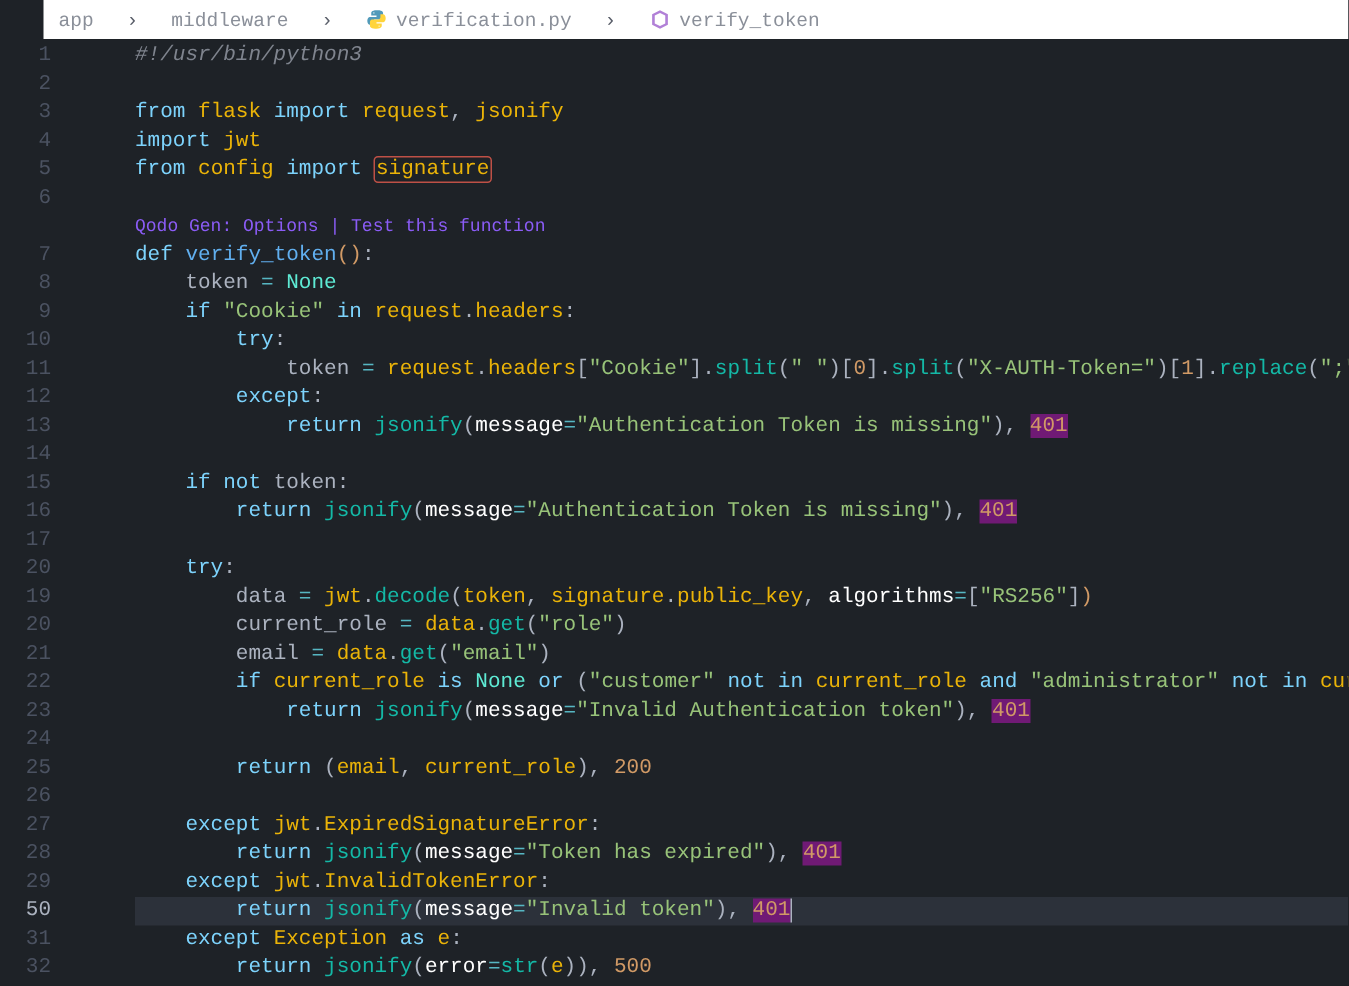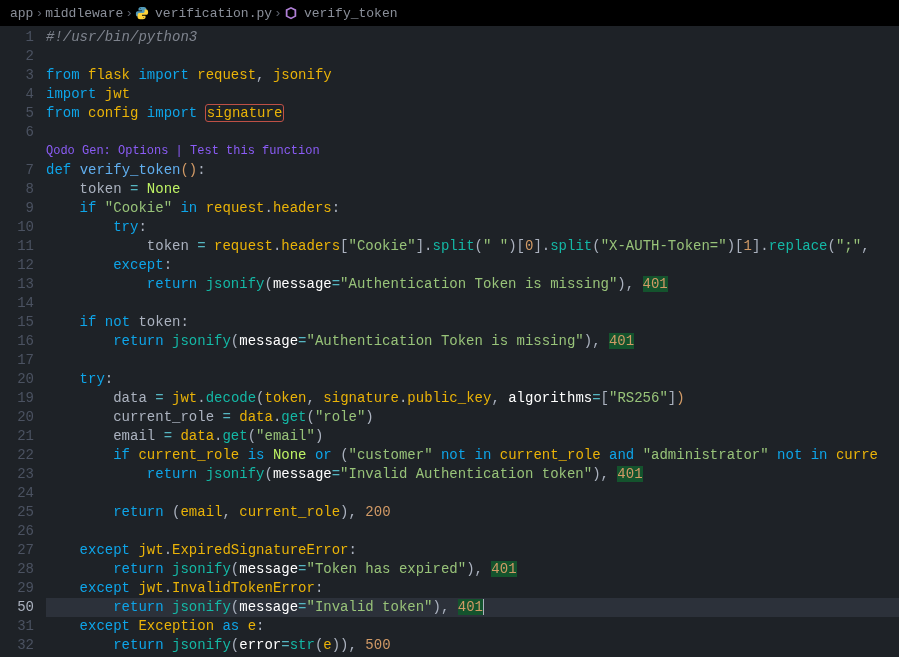--- a/index.html
+++ b/index.html
@@ -9,25 +9,26 @@
       background: #1e2227;
       color: #abb2bf;
       overflow: hidden;
       width: 899px;
       height: 657px;
     }
     .breadcrumb {
       display: flex;
       align-items: center;
       padding: 4px 10px;
-      background: #000000;
+      background: #ffffff;
       font-size: 13px;
       color: #8a8f99;
-      gap: 2px;
+      gap: 22px;
       height: 26px;
+      margin-left: 29px;
     }
     .breadcrumb-sep { color: #5a5f6a; }
     .breadcrumb-icon { display: inline-flex; align-items: center; margin-right: 2px; }
     .breadcrumb-item { display: inline-flex; align-items: center; gap: 4px; }
     .editor {
       display: flex;
       background: #1e2227;
       height: calc(657px - 26px);
       position: relative;
     }
@@ -41,36 +42,36 @@
       padding-top: 2px;
     }
     .gutter .ln { height: 19px; line-height: 19px; }
     .gutter .ln.active { color: #abb2bf; }
     .code {
       flex: 1;
       overflow: hidden;
       white-space: pre;
       padding-top: 2px;
     }
-    .code-line { height: 19px; line-height: 19px; white-space: pre; }
+    .code-line { height: 19px; line-height: 19px; white-space: pre; margin-left: 44px; }
     .code-line.active { background: #2c313a; }
     .codelens { color: #8b5cf6; font-size: 12px; height: 19px; line-height: 19px; }
-    .k { color: #0ea5e9; } 
+    .k { color: #7dd3fc; } 
     .fn { color: #14b8a6; } 
     .fn-def { color: #61afef; }
     .v { color: #eab308; } 
     .p { color: #abb2bf; } 
     .s { color: #98c379; } 
     .n { color: #d19a66; } 
     .c { color: #7f848e; font-style: italic; } 
     .op { color: #56b6c2; } 
-    .none { color: #bef264; font-family: Liberation Mono, monospace; }
+    .none { color: #5eead4; font-family: Liberation Mono, monospace; }
     .param { color: #ffffff; }
     .hl-box { outline: 1px solid #be5046; border-radius: 2px; padding: 0 1px; }
-    .hl-bg { background: #14532d; }
+    .hl-bg { background: #701a75; }
     .cursor { border-left: 1px solid #abb2bf; }
   </style>
 </head>
 <body>
 
 <div class="breadcrumb">
   <span class="breadcrumb-item">
     <span>app</span>
   </span>
   <span class="breadcrumb-sep">›</span>

